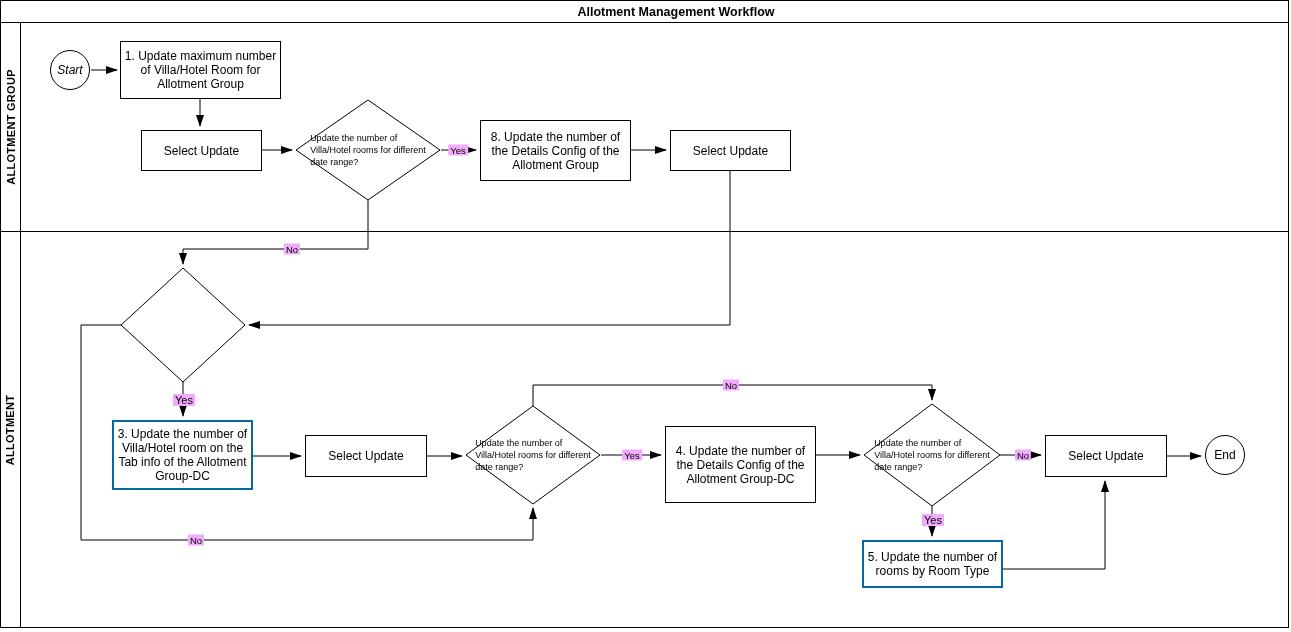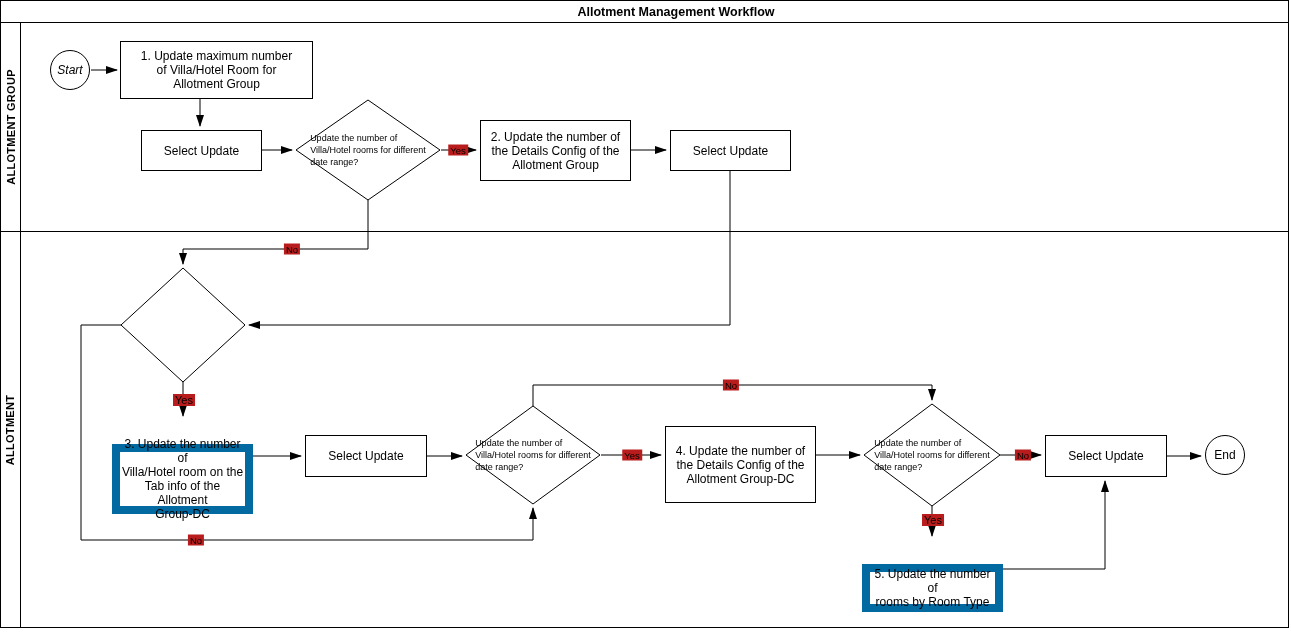--- a/index.html
+++ b/index.html
@@ -12,28 +12,28 @@
   .title{font-size:12.5px;font-weight:bold;}
   .hline,.vline{position:absolute;background:#000;}
   .lane-label-box{position:absolute;left:1px;width:19px;display:flex;align-items:center;justify-content:center;}
   .lane-label-box span{transform:rotate(-90deg);white-space:nowrap;font-size:11px;font-weight:bold;letter-spacing:.3px;}
   svg.connectors{position:absolute;left:0;top:0;z-index:1;}
   .node{
     position:absolute;box-sizing:border-box;background:#fff;border:1px solid #000;
     display:flex;align-items:center;justify-content:center;text-align:center;
     white-space:pre-line;font-size:12px;line-height:14px;z-index:2;
   }
-  .node.shadowed{border:8px solid #0369a1;margin-top:24px;}
+  .node.shadowed{border:2px solid #0369a1;}
   .circle{border-radius:50%;font-size:12px;}
   .dtext{
     position:absolute;display:flex;align-items:center;justify-content:center;text-align:left;
     white-space:pre-line;font-size:9px;line-height:12px;z-index:3;pointer-events:none;
   }
   .elabel{
-    position:absolute;transform:translate(-50%,-50%);background:#b91c1c;padding:0 2px;
+    position:absolute;transform:translate(-50%,-50%);background:#f0abfc;padding:0 2px;
     font-size:9.5px;z-index:3;
   }
   .elabel.big{font-size:11px;}
 </style>
 </head>
 <body>
 
 <div class="canvas">
 
   <div class="frame"></div>
@@ -79,28 +79,28 @@
     </g>
     <g fill="#fff" stroke="#000" stroke-width="1">
       <polygon points="368,100 440,150 368,200 296,150"></polygon>
       <polygon points="183,268 245,325 183,382 121,325"></polygon>
       <polygon points="533,406 600,455 533,504 466,455"></polygon>
       <polygon points="932,404 1000,455 932,506 864,455"></polygon>
     </g>
   </svg>
 
   <div class="node circle" style="left:50px;top:50px;width:40px;height:40px;font-style:italic;">Start</div>
-  <div class="node" style="left:120px;top:41px;width:193px;height:58px;">1. Update maximum number
+  <div class="node" style="left:120px;top:41px;width:161px;height:58px;">1. Update maximum number
 of Villa/Hotel Room for
 Allotment Group</div>
   <div class="node" style="left:141px;top:130px;width:121px;height:41px;">Select Update</div>
   <div class="dtext" style="left:283px;top:126px;width:170px;height:48px;">Update the number of
 Villa/Hotel rooms for different
 date range?</div>
-  <div class="node" style="left:480px;top:120px;width:151px;height:61px;">2. Update the number of
+  <div class="node" style="left:480px;top:120px;width:151px;height:61px;">8. Update the number of
 the Details Config of the
 Allotment Group</div>
   <div class="node" style="left:670px;top:130px;width:121px;height:41px;">Select Update</div>
 
   <div class="node shadowed" style="left:112px;top:420px;width:141px;height:70px;">3. Update the number of
 Villa/Hotel room on the
 Tab info of the Allotment
 Group-DC</div>
   <div class="node" style="left:305px;top:435px;width:122px;height:42px;">Select Update</div>
   <div class="dtext" style="left:448px;top:431px;width:170px;height:48px;">Update the number of

